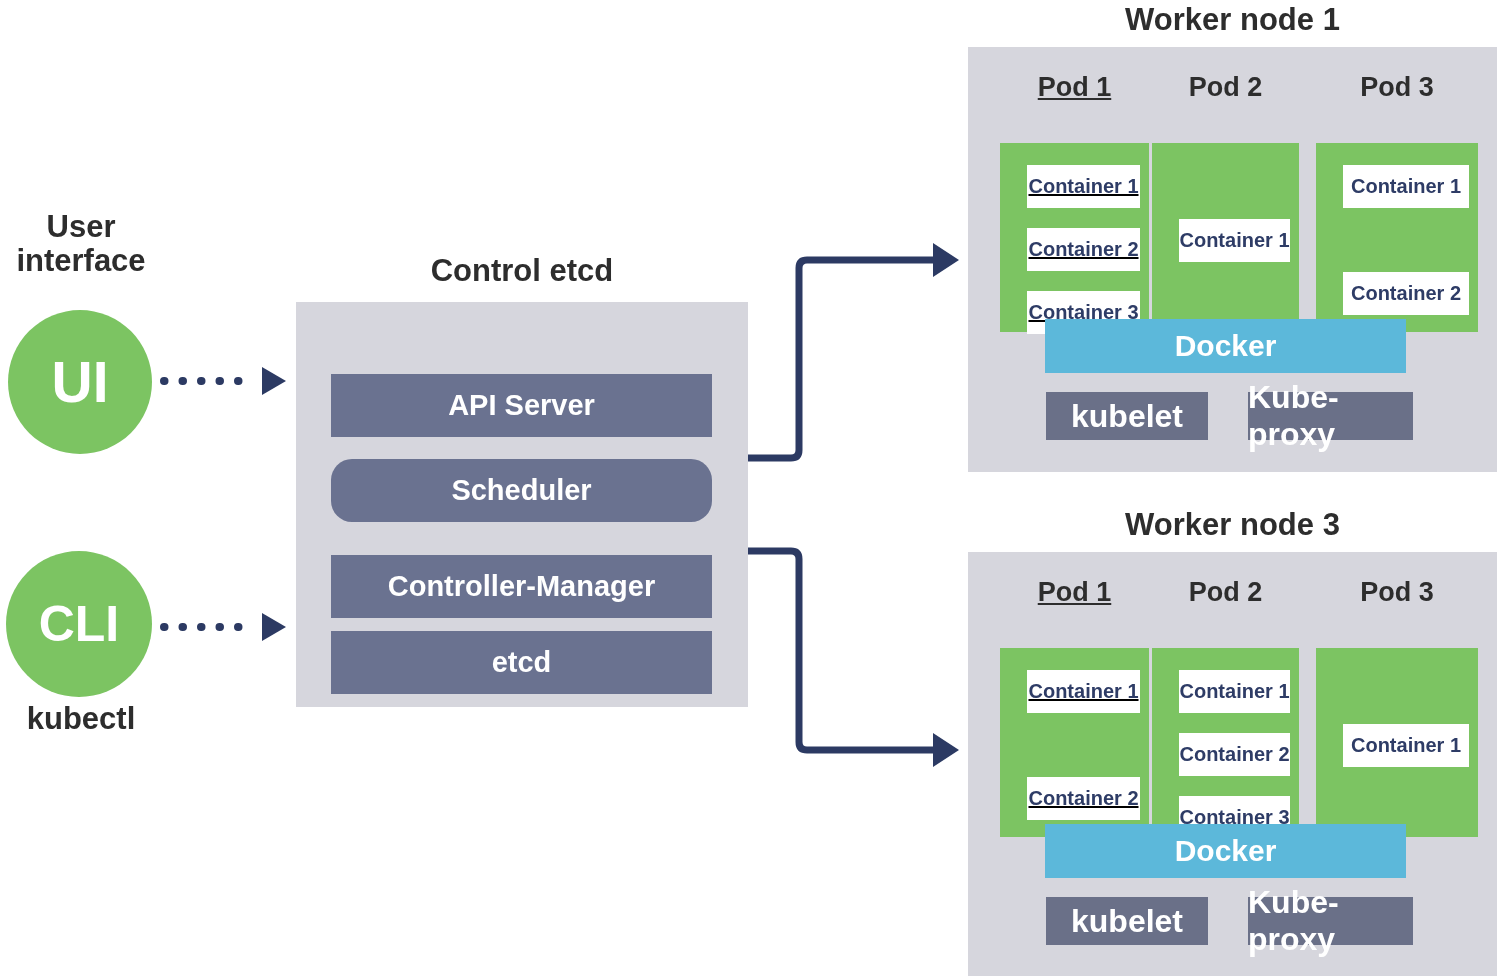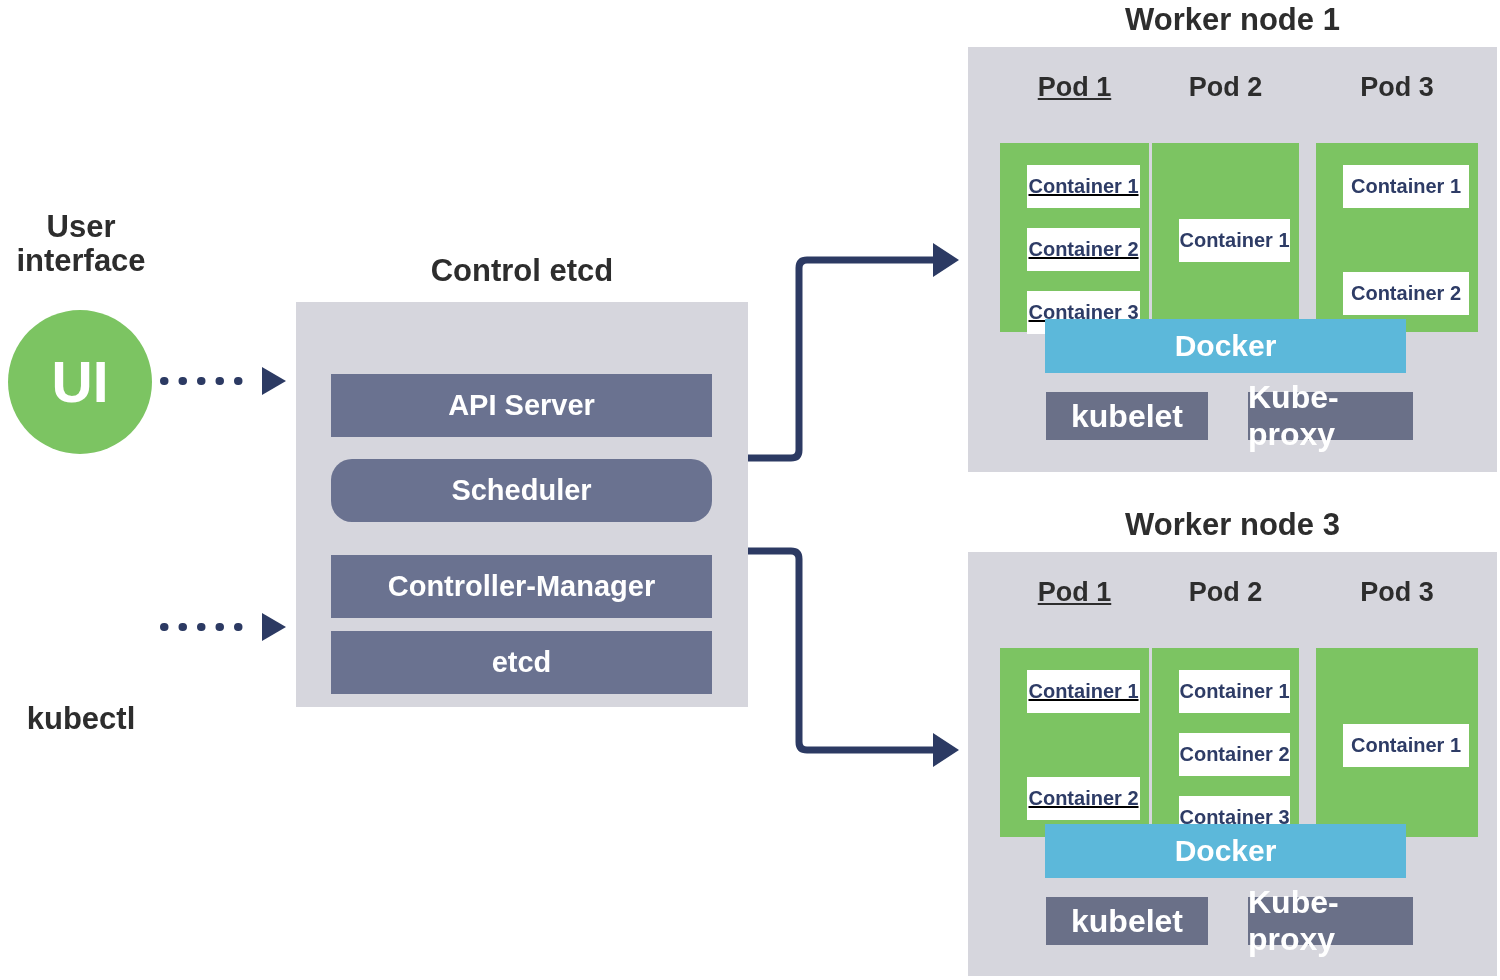--- a/index.html
+++ b/index.html
@@ -99,20 +99,23 @@
     </g>
   </svg>
 
   <div class="user-label">
     <div>User</div>
     <div>interface</div>
   </div>
   <div class="circle circle-ui">
     <span>UI</span>
   </div>
+  <div class="circle circle-cli">
+    <span>CLI</span>
+  </div>
   <div class="kubectl-label">kubectl</div>
 
   <div class="cp-title">Control etcd</div>
   <div class="cp-box">
     <div class="cp-item cp-item-0">API Server</div>
     <div class="cp-item cp-item-1">Scheduler</div>
     <div class="cp-item cp-item-2">Controller-Manager</div>
     <div class="cp-item cp-item-3">etcd</div>
   </div>
 

